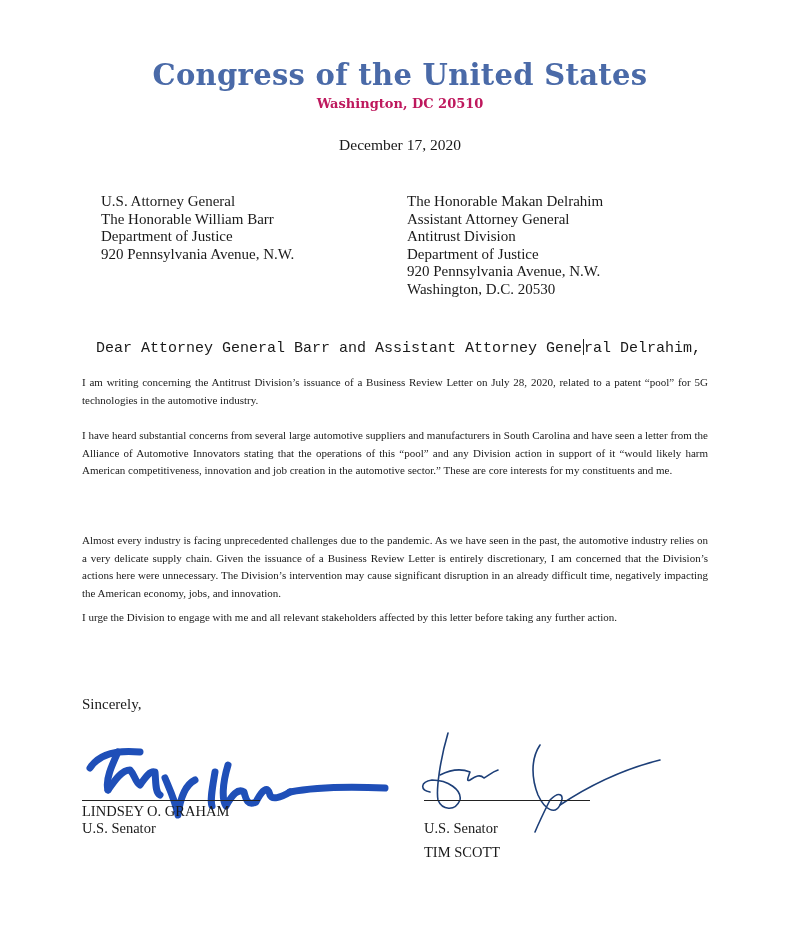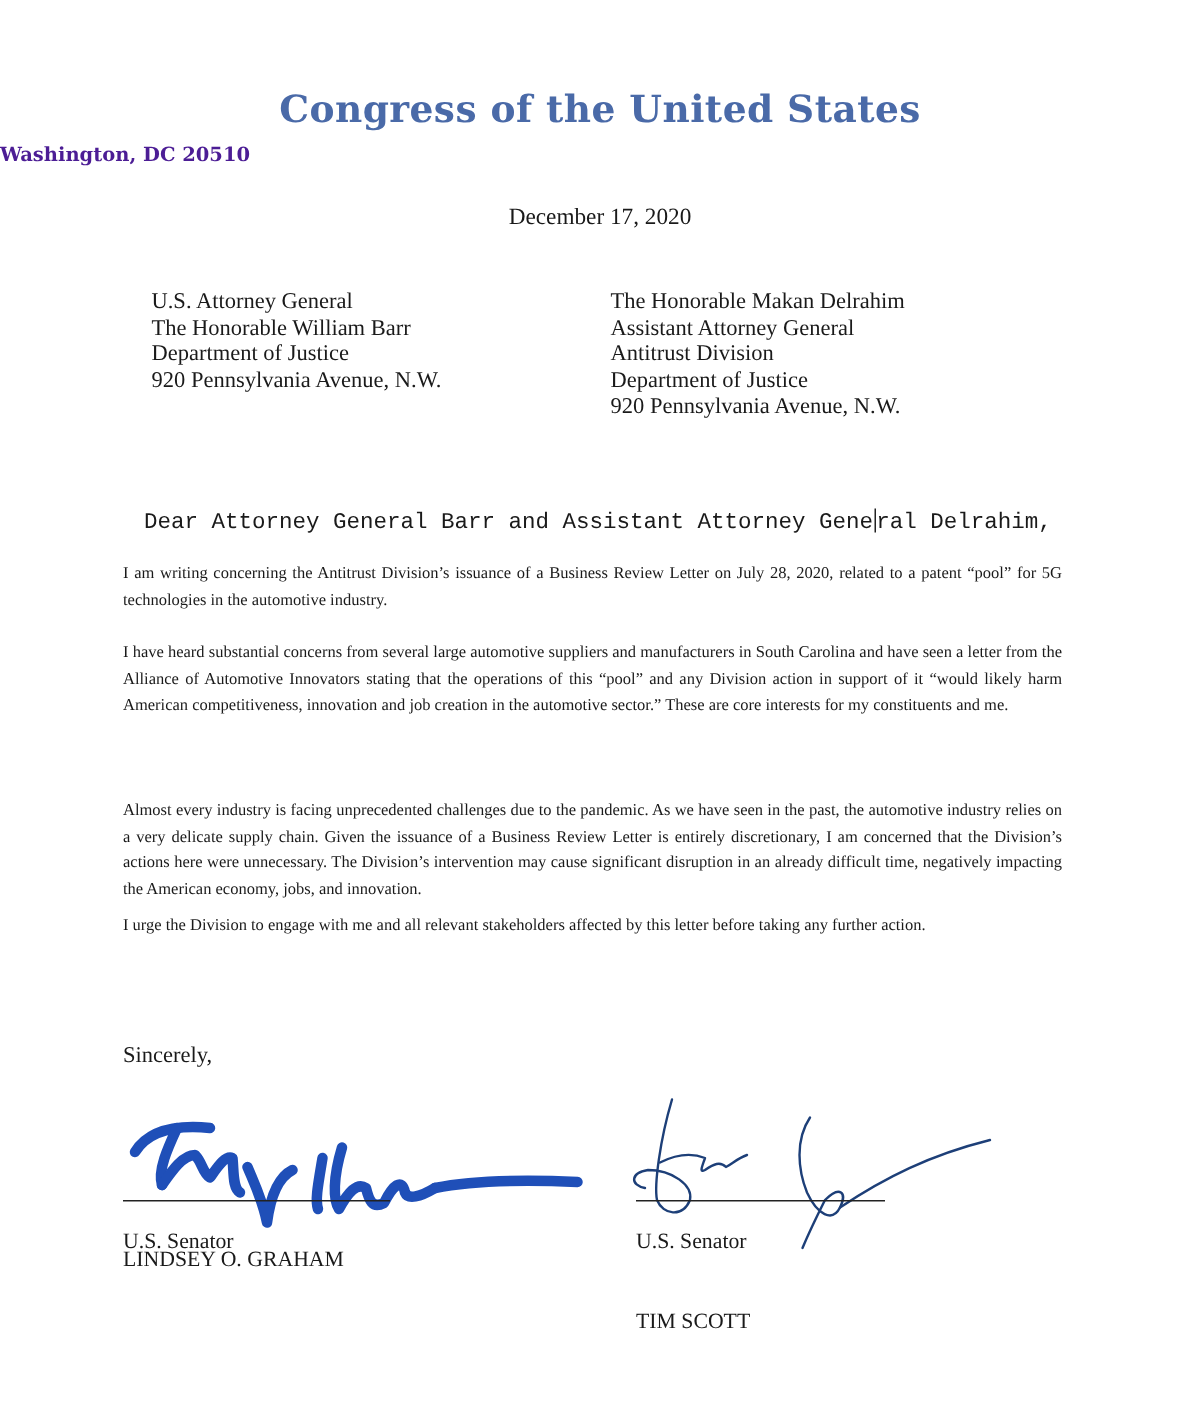--- a/index.html
+++ b/index.html
@@ -4,38 +4,38 @@
 <style>
   html, body { margin: 0; padding: 0; }
   body {
     width: 800px; height: 947px; background: #ffffff; position: relative; overflow: hidden;
     font-family: "Liberation Serif", "DejaVu Serif", serif; color: #1a1a1a;
   }
   .abs { position: absolute; }
   .letterhead-title {
     left: 0; width: 800px; top: 58px; text-align: center;
     font-family: "DejaVu Serif", "Liberation Serif", serif; font-weight: bold;
-    font-size: 25px; color: #4a6aa8; letter-spacing: 0.3px;
+    font-size: 29px; color: #4a6aa8; letter-spacing: 0.3px;
   }
   .letterhead-sub {
-    left: 0; width: 800px; top: 96px; text-align: left;
+    left: 0; width: 800px; top: 96px; text-align: center;
     font-family: "DejaVu Serif", "Liberation Serif", serif;
-    font-size: 13px; color: #4c1d95; font-weight: bold;
+    font-size: 13px; color: #be185d; font-weight: bold;
   }
   .date { left: 0; width: 800px; top: 136px; text-align: center; font-size: 15.5px; }
   .addr { font-size: 15px; line-height: 17.5px; }
   .addr div { white-space: nowrap; }
   .body-text {
     left: 82px; width: 626px; font-size: 11px; line-height: 17.5px; text-align: justify;
   }
   .body-text p { margin: 0; }
   .salutation { left: 96px; top: 339px; font-size: 15px; white-space: nowrap; font-family: Liberation Mono, monospace; }
   .cursor { display: inline-block; width: 1px; height: 16px; background: #222; vertical-align: -3px; margin: 0 0.5px; }
   .sig-line { height: 1px; background: #222; }
-  .sig-name { font-size: 14.5px; white-space: nowrap; margin-top: 29px; }
+  .sig-name { font-size: 14.5px; white-space: nowrap; }
   .sig-title { font-size: 14.5px; white-space: nowrap; }
   svg { position: absolute; overflow: visible; }
 </style>
 </head>
 <body>
 
 <div class="abs letterhead-title">Congress of the United States</div>
 <div class="abs letterhead-sub">Washington, DC 20510</div>
 <div class="abs date">December 17, 2020</div>
 
@@ -45,20 +45,21 @@
   <div>Department of Justice</div>
   <div>920 Pennsylvania Avenue, N.W.</div>
 </div>
 
 <div class="abs addr" style="left:407px; top:193px;">
   <div>The Honorable Makan Delrahim</div>
   <div>Assistant Attorney General</div>
   <div>Antitrust Division</div>
   <div>Department of Justice</div>
   <div>920 Pennsylvania Avenue, N.W.</div>
+  <div>Washington, D.C. 20530</div>
 </div>
 
 <div class="abs salutation">
   <span>Dear Attorney General Barr and Assistant Attorney Gene</span><span class="cursor"></span><span>ral Delrahim,</span>
 </div>
 
 <div class="abs body-text" style="top:374px;">
   <p>I am writing concerning the Antitrust Division’s issuance of a Business Review Letter on July 28, 2020, related to a patent “pool” for 5G technologies in the automotive industry.</p>
 </div>
 <div class="abs body-text" style="top:427px;">

